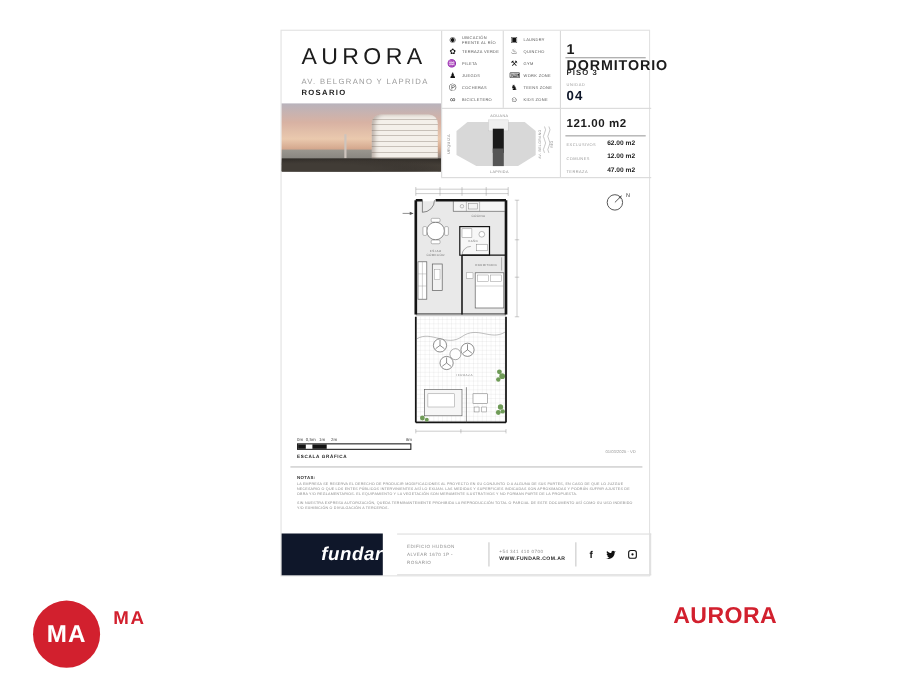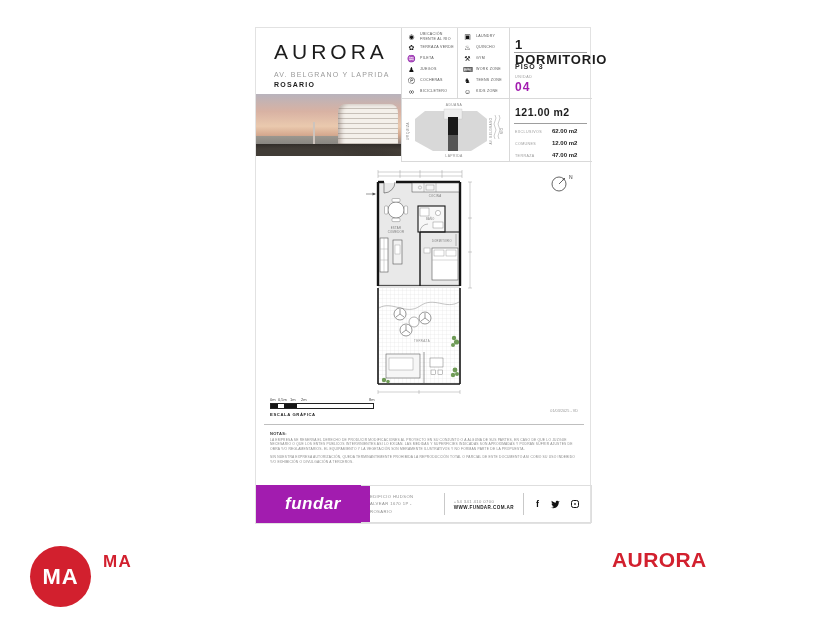--- a/index.html
+++ b/index.html
@@ -36,21 +36,21 @@
   
   .am-row { position:absolute; display:flex; align-items:center; gap:4px; }
   .am-icon { width:9px; text-align:center; font-size:7px; color:#111; line-height:9px; }
   .am-label { font-size:3.6px; letter-spacing:.3px; color:#555; width:34px; line-height:1.25; }
 
   
   .u-type { left:259px; top:9px;  font-size:13px; font-weight:700; letter-spacing:.8px; color:#1c1c1c; }
   .u-rule1{ left:258px; top:24px; width:73px; }
   .u-piso { left:259px; top:35px; font-size:7px; font-weight:600; letter-spacing:1px; color:#2a2a2a; }
   .u-lbl  { left:259px; top:47px; font-size:3.6px; letter-spacing:.6px; color:#9a9a9a; }
-  .u-num  { left:259px; top:52px; font-size:12px; font-weight:700; letter-spacing:1px; color:#a21caf; }
+  .u-num  { left:259px; top:52px; font-size:12px; font-weight:700; letter-spacing:1px; color:#0f172a; }
 
   
   .a-total{ left:259px; top:78px; font-size:10.5px; font-weight:600; letter-spacing:.5px; color:#1c1c1c; }
   .a-rule { left:258px; top:95px; width:73px; }
   .a-lbl  { font-size:3.6px; color:#9a9a9a; letter-spacing:.4px; }
   .a-val  { font-size:6px;  color:#1c1c1c; font-weight:700; }
 
   
   .kp { left:147px; top:73px; width:102px; height:58px; }
   .kp text { font-family:"Liberation Sans",sans-serif; fill:#8a8a8a; }
@@ -70,21 +70,21 @@
   .sb-seg { position:absolute; top:0; height:100%; background:#141414; }
   .sb-name { margin-top:3px; font-size:4.2px; font-weight:700; letter-spacing:.6px; color:#222; }
   .rev { left:246px; top:381px; width:76px; text-align:right; font-size:3.8px; color:#9a9a9a; }
 
   
   .notes { left:14px; top:403px; width:310px; }
   .notes h6 { font-size:4px; font-weight:700; color:#333; letter-spacing:.3px; margin-bottom:1.5px; }
   .notes p { font-size:3.3px; line-height:1.45; color:#8a8a8a; letter-spacing:.2px; margin-bottom:3px; }
 
   
-  .brandbox { left:0; top:457px; width:114px; height:38px; background:#a21caf; display:flex; align-items:center; justify-content:center; }
+  .brandbox { left:0; top:457px; width:92px; height:38px; background:#0f172a; display:flex; align-items:center; justify-content:flex-end; }
   .brand { color:#fff; font-size:17px; font-weight:700; font-style:italic; letter-spacing:.5px; }
   .infostrip { left:105px; top:457px; width:231px; height:38px; border:1px solid #dedede; border-left:none;
                display:flex; align-items:center; }
   .fcol { padding:0 9px; }
   .f-sm { font-size:4.2px; color:#8f8f8f; letter-spacing:.4px; line-height:1.7; }
   .f-web{ font-size:4.6px; color:#1a1a1a; font-weight:700; letter-spacing:.4px; }
   .fdiv { width:1px; height:22px; background:#c9c9c9; }
   .social { display:flex; gap:11px; align-items:center; padding:0 12px; }
   .s-fb { font-size:9px; font-weight:800; color:#111; line-height:9px; }
   .s-ig { width:8px; height:8px; border:1.4px solid #111; border-radius:2.4px; position:relative; }

